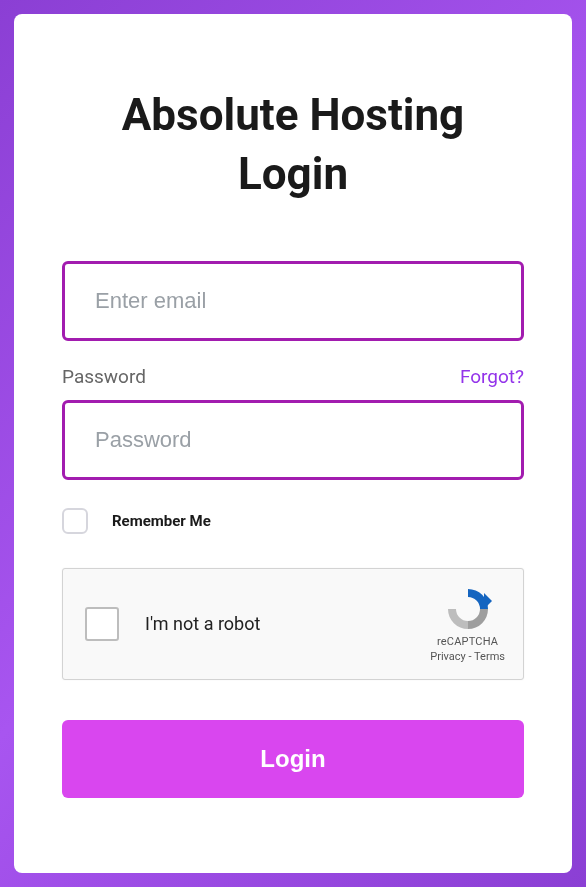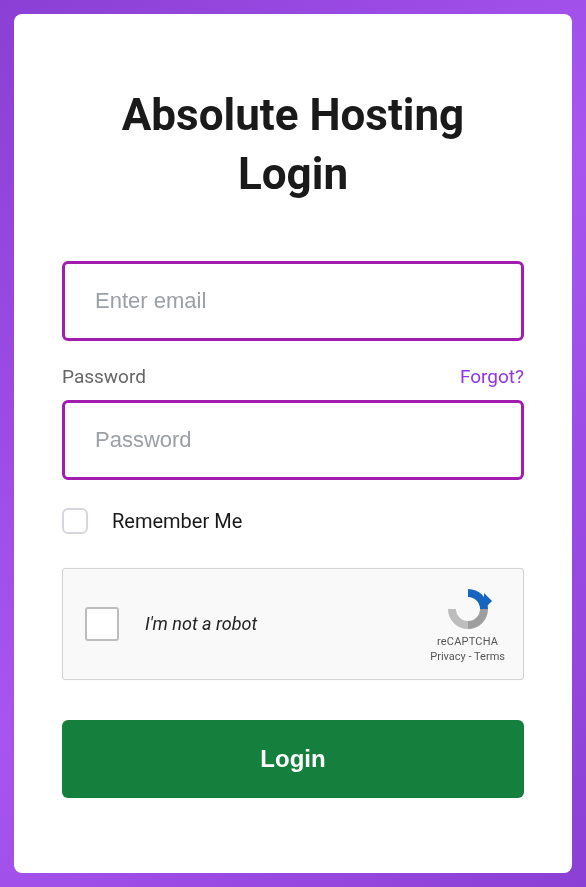--- a/index.html
+++ b/index.html
@@ -68,23 +68,23 @@
     .checkbox {
       width: 26px;
       height: 26px;
       border: 2px solid #d6d6dd;
       border-radius: 6px;
       background: #fff;
       cursor: pointer;
       flex-shrink: 0;
     }
     .remember-label {
-      font-size: 20px;
+      font-size: 15px;
       color: #1a1a1a;
-      font-weight: 400;
+      font-weight: 700;
       cursor: pointer;
     }
     .recaptcha {
       border: 1px solid #d3d3d3;
       background: #f9f9f9;
       height: 112px;
       border-radius: 3px;
       display: flex;
       align-items: center;
       padding: 0 18px 0 22px;
@@ -97,37 +97,36 @@
       height: 34px;
       border: 2px solid #bdbdbd;
       border-radius: 3px;
       background: #fff;
       cursor: pointer;
       flex-shrink: 0;
     }
     .recaptcha-text {
       font-size: 18px;
       color: #222;
-      font-style: italic;
     }
     .recaptcha-right {
       margin-left: auto;
       display: flex;
       flex-direction: column;
       align-items: center;
       gap: 2px;
     }
     .recaptcha-logo { width: 48px; height: 48px; }
     .recaptcha-brand { font-size: 11px; color: #555; letter-spacing: 0.2px; }
     .recaptcha-links { font-size: 11px; color: #555; }
     .recaptcha-links span { cursor: pointer; }
     .login-btn {
       width: 100%;
       height: 78px;
-      background: #15803d;
+      background: #d946ef;
       color: #fff;
       border: none;
       border-radius: 6px;
       font-size: 24px;
       font-weight: 700;
       cursor: pointer;
     }
   </style>
 </head>
 <body>

